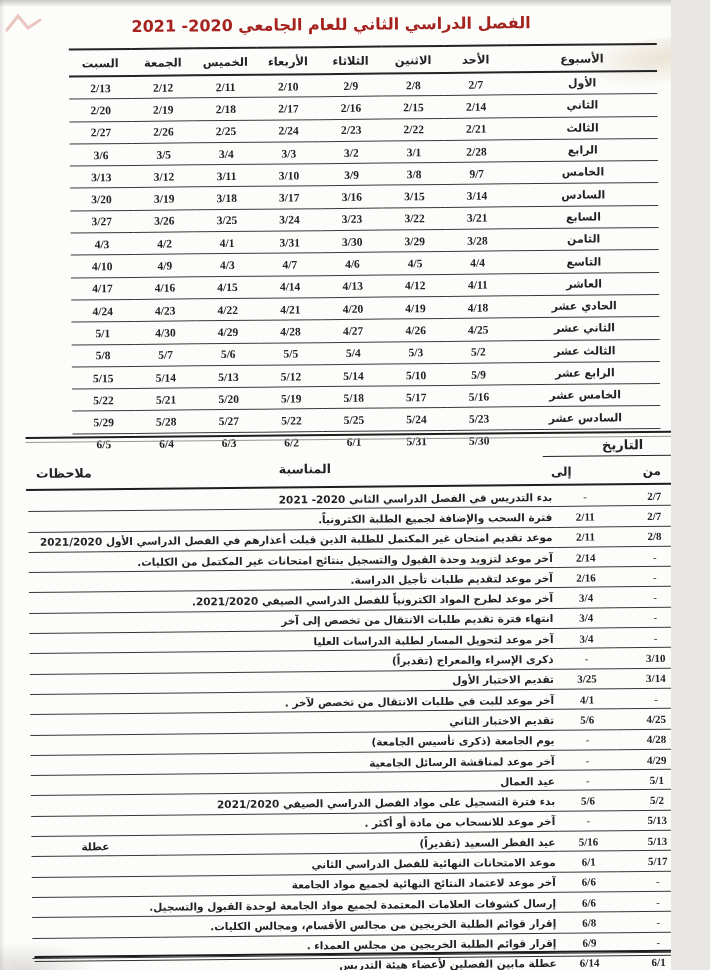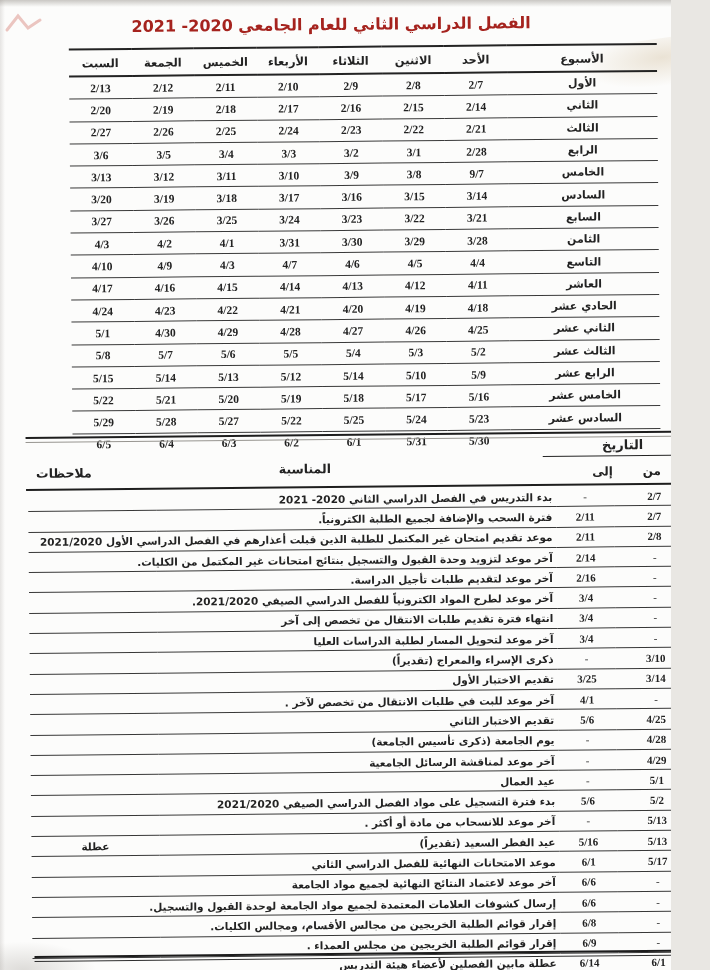--- a/index.html
+++ b/index.html
@@ -39,21 +39,21 @@
   .divider{position:absolute;left:26px;top:434px;width:677px;height:3px;
            border-top:2.6px solid #1e1e1e;border-bottom:1px solid #979590}
   .under-hdr{position:absolute;left:26px;top:486px;width:677px;height:0;border-top:2.6px solid #1e1e1e}
   .bottom-rule{position:absolute;left:30px;top:953px;width:672px;height:3px;
                border-top:2.5px solid #1c1c1c;border-bottom:1.4px solid #2e2e2e}
 
   
   .tarikh{position:absolute;top:440px;left:543px;width:160px;text-align:center;direction:rtl;
           font-size:13px;font-weight:bold;border-bottom:1.6px solid #232323;padding-bottom:3px}
   .h-from{position:absolute;top:467px;left:612px;width:80px;text-align:center;font-size:12px;font-weight:bold;direction:rtl}
-  .h-to{position:absolute;top:467px;left:551px;width:62px;text-align:right;font-size:12px;font-weight:bold;direction:rtl}
+  .h-to{position:absolute;top:467px;left:551px;width:62px;text-align:left;font-size:12px;font-weight:bold;direction:rtl}
   .h-occ{position:absolute;top:461px;left:120px;width:370px;text-align:center;font-size:12.5px;font-weight:bold;direction:rtl}
   .h-notes{position:absolute;top:463px;left:8px;width:112px;text-align:center;font-size:12.5px;font-weight:bold;direction:rtl}
 
   
   .ev{position:absolute;top:489px;left:28px;width:676px;direction:rtl;table-layout:fixed}
   .ev td{height:19.3px;border-bottom:1.2px solid #383838;padding:0;font-weight:bold;vertical-align:middle}
   .ev td.dnum{font-size:11px;text-align:center}
   .ev td.from{padding-left:0;padding-right:10px}
   .ev td.occ{text-align:right;padding-right:4px;font-size:10.5px;white-space:nowrap;overflow:visible;direction:rtl}
   .ev td.notes{text-align:center;font-size:10.5px;direction:rtl}

